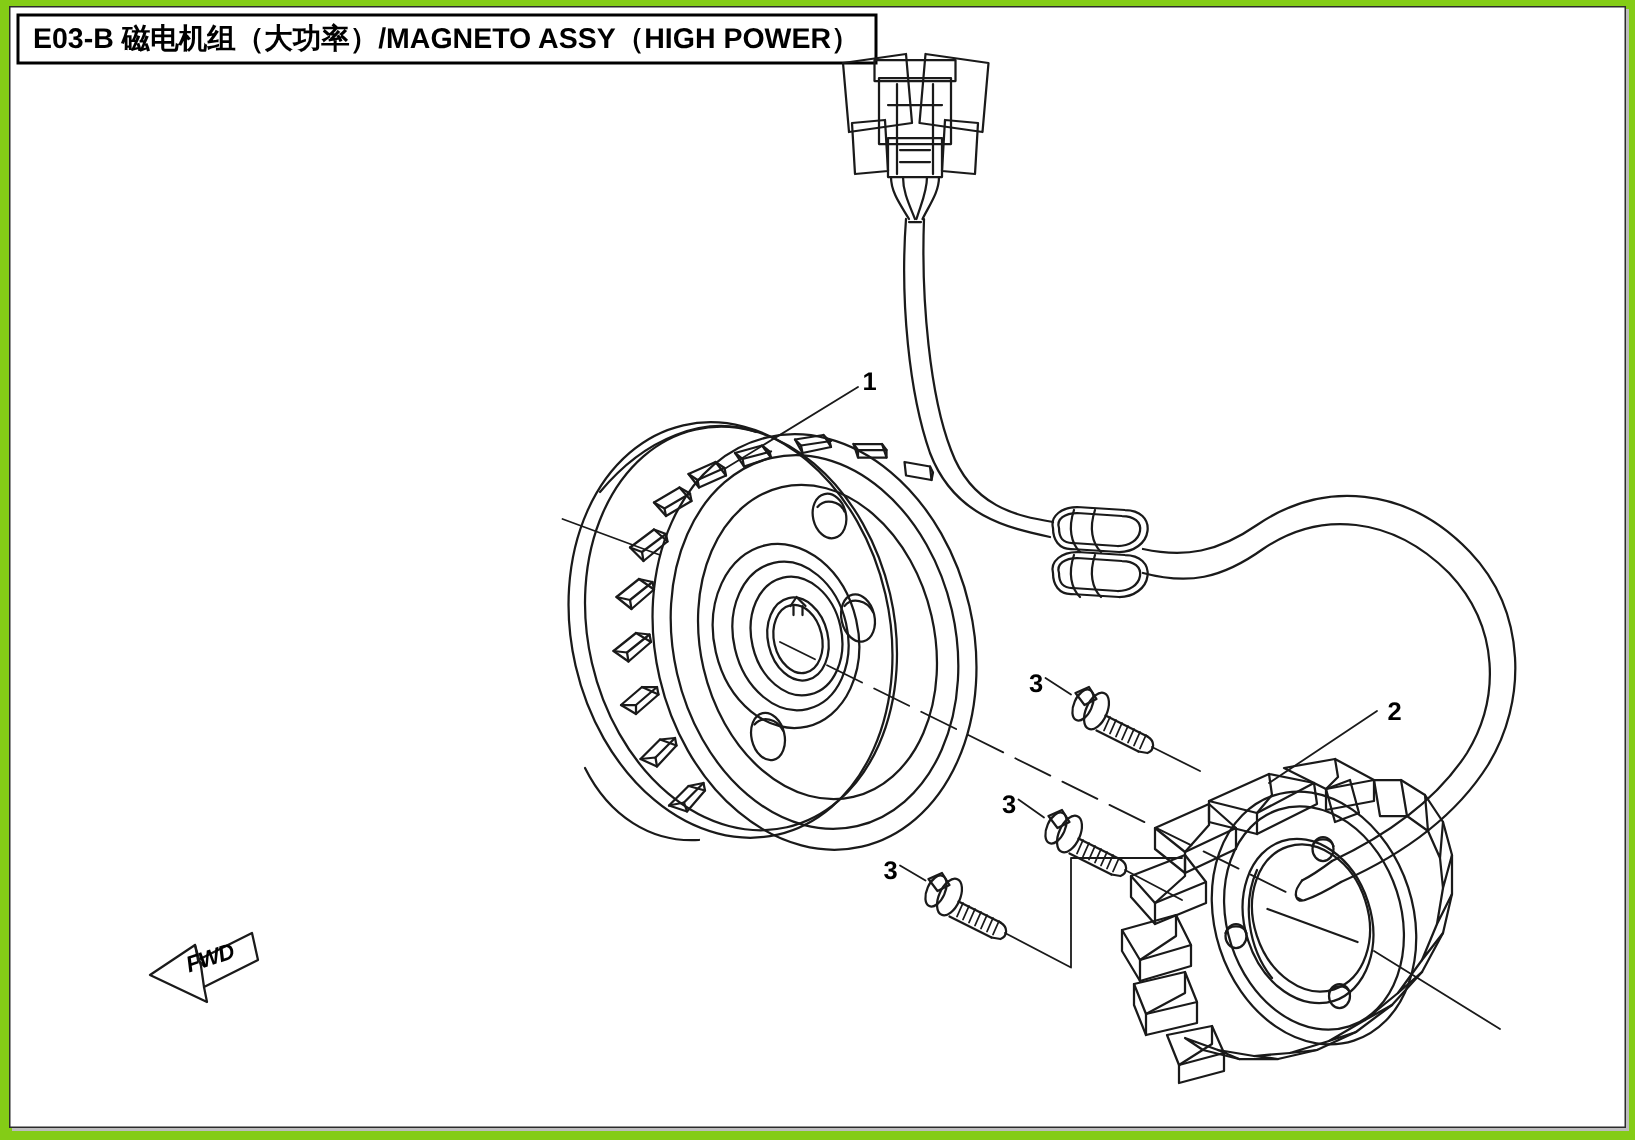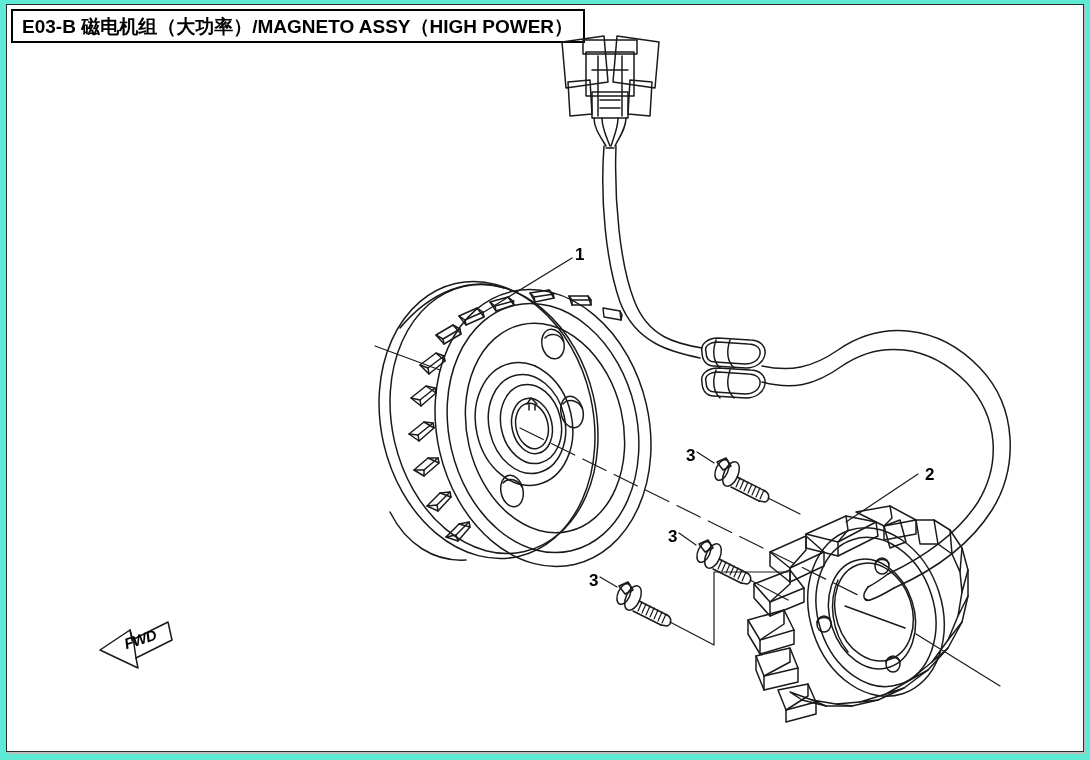--- a/index.html
+++ b/index.html
@@ -5,21 +5,21 @@
   html, body {
     margin: 0;
     padding: 0;
     background: #ffffff;
     font-family: "Liberation Sans", sans-serif;
   }
   #page {
     position: relative;
     width: 1090px;
     height: 760px;
-    background: #5eead4;
+    background: #84cc16;
     box-sizing: border-box;
     overflow: hidden;
   }
   
   #page-frame {
     position: absolute;
     left: 6px;
     top: 4px;
     width: 1078px;
     height: 748px;

